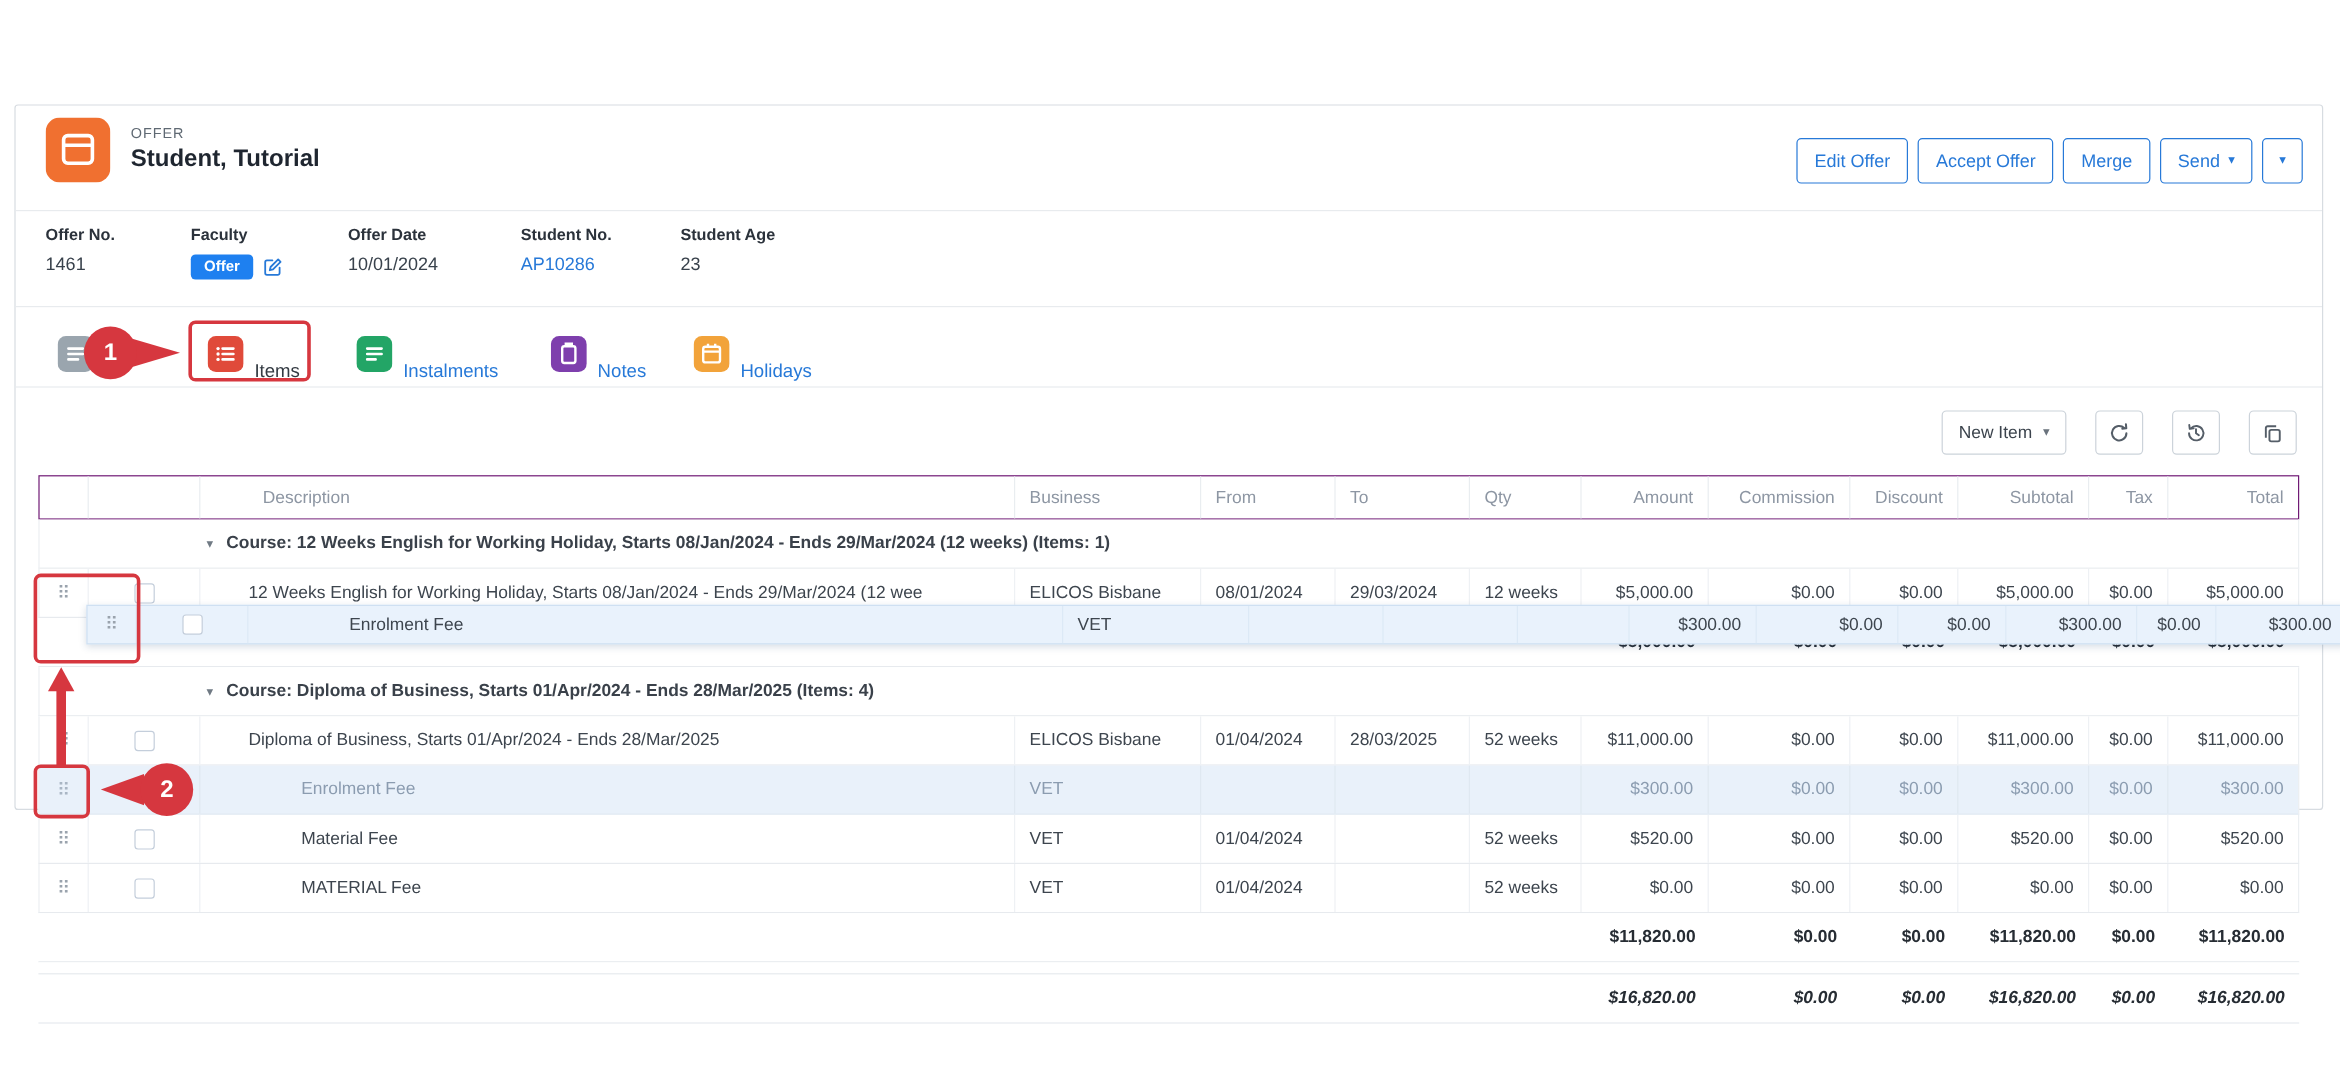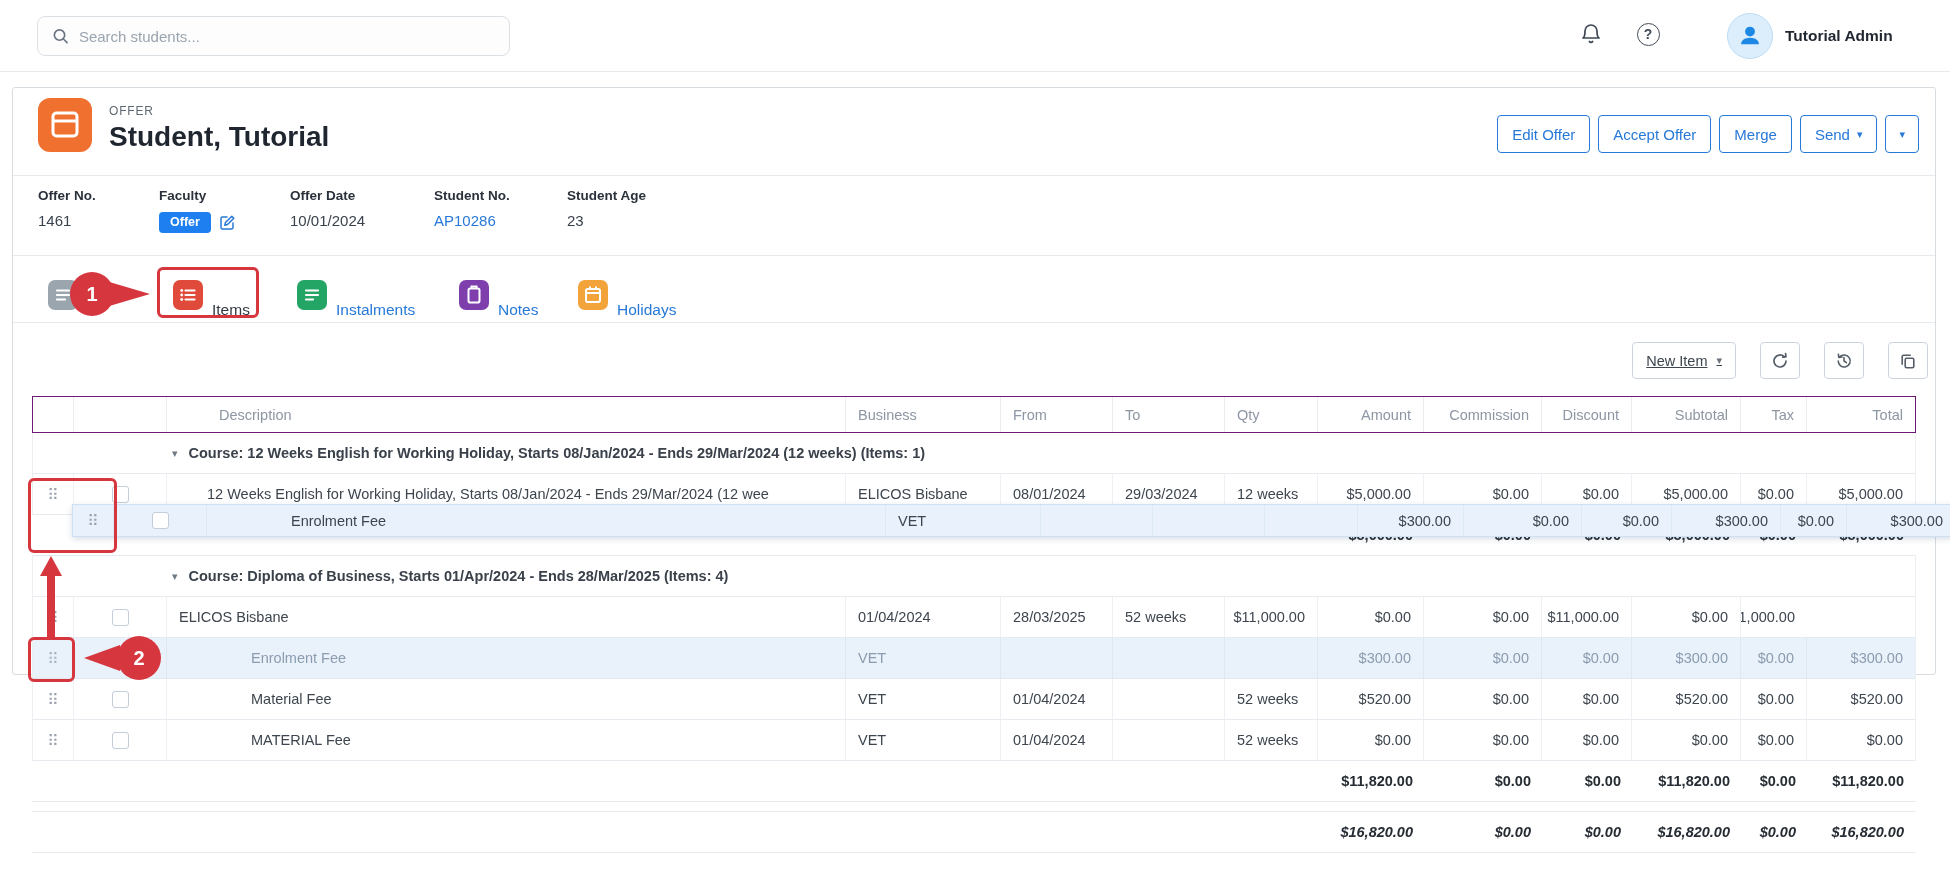--- a/index.html
+++ b/index.html
@@ -16,40 +16,40 @@
   .help-circle { width:23px; height:23px; border:1.8px solid #424c57; border-radius:50%; color:#424c57; font-size:14px; font-weight:bold; display:flex; align-items:center; justify-content:center; }
   .avatar { position:absolute; left:1727px; top:13px; width:46px; height:46px; border-radius:50%; background:#dceefb; border:1px solid #bcdcf5; display:flex; align-items:center; justify-content:center; cursor:pointer; }
   .username { position:absolute; left:1785px; top:27px; font-size:15.5px; font-weight:bold; color:#1f2630; }
 
   
   .panel { position:absolute; left:12px; top:87px; width:1924px; height:588px; background:#fff; border:1px solid #d7dce1; border-radius:3px; }
   .hline { position:absolute; left:0; right:0; height:1px; background:#e8ebee; }
 
   .app-icon { position:absolute; left:25px; top:10px; }
   .type-label { position:absolute; left:96px; top:16px; font-size:12px; color:#5f6973; letter-spacing:.8px; }
-  .page-title { position:absolute; left:96px; top:33px; font-size:28px; font-weight:bold; color:#1f2630; }
+  .page-title { position:absolute; left:96px; top:33px; font-size:20px; font-weight:bold; color:#1f2630; }
 
   .actions { position:absolute; right:16px; top:27px; display:flex; gap:8px; }
   .btn-outline { display:inline-flex; align-items:center; gap:7px; height:38px; padding:16px 14px; border:1px solid #2779d8; border-radius:4px; background:#fff; color:#2779d8; font-size:15px; font-family:inherit; cursor:pointer; white-space:nowrap; }
   .btn-outline .caret { font-size:11px; line-height:1; }
 
   .info-field { position:absolute; top:100px; }
   .info-field .lbl { font-size:13.5px; font-weight:bold; color:#2b323b; }
   .info-field .val { margin-top:9px; font-size:15px; color:#39424c; display:flex; align-items:center; gap:8px; }
   .badge { background:#1e80f0; color:#fff; font-size:12.5px; font-weight:bold; padding:4px 11px; border-radius:4px; line-height:1; }
   .link { color:#2779d8; cursor:pointer; }
   .edit-icon-btn { background:none; border:0; cursor:pointer; display:flex; align-items:center; }
 
   
   .tab { position:absolute; top:190px; height:34px; display:flex; align-items:center; gap:9px; cursor:pointer; }
   .tab .tlabel { font-size:15.5px; color:#2779d8;margin-top:29px; }
   .tab .tlabel.active { color:#333a42; }
 
   
-  .tbl-toolbar { position:absolute; right:7px; top:254px; display:flex; gap:24px;text-decoration:underline; }
+  .tbl-toolbar { position:absolute; right:21px; top:254px; display:flex; gap:24px; }
   .btn-plain { display:inline-flex; align-items:center; justify-content:center; gap:9px; height:37px; border:1px solid #ccd3da; border-radius:4px; background:#fff; color:#3c444d; font-size:14.5px; font-family:inherit; cursor:pointer; padding:0 13px; }
   .btn-plain .caret { font-size:11px; color:#6a737d; line-height:1; }
   .btn-icon { width:40px; padding:0; }
 
   
   .tbl { position:absolute; left:19px; top:308px; width:1884px; }
   .trow { display:grid; grid-template-columns:41px 93px minmax(0,1fr) 155px 112px 112px 93px 106px 118px 90px 109px 66px 108px; background:#fff; }
   .cell { display:flex; align-items:center; padding:0 12px; font-size:14.5px; color:#3d454e; white-space:nowrap; overflow:hidden; }
   .num { justify-content:flex-end; }
   .thead { height:37px; border:1px solid #701a75; }
@@ -87,45 +87,20 @@
   .tri-right { border-top:13px solid transparent; border-bottom:13px solid transparent; border-left:44px solid #d6373f; }
   .tri-left { border-top:13px solid transparent; border-bottom:13px solid transparent; border-right:36px solid #d6373f; }
   .arrow-head { position:absolute; width:0; height:0; border-left:11px solid transparent; border-right:11px solid transparent; border-bottom:20px solid #d6373f; z-index:8; }
   .arrow-shaft { position:absolute; width:8px; background:#d6373f; z-index:8; }
 </style>
 </head>
 <body>
 
 <div class="screen">
 
-  <div class="topbar">
-    <div class="search">
-      <svg width="18" height="18" viewBox="0 0 18 18">
-          <circle cx="8" cy="8" r="5.5" fill="none" stroke="#6b7480" stroke-width="1.8"></circle>
-          <line x1="12.2" y1="12.2" x2="16" y2="16" stroke="#6b7480" stroke-width="1.8" stroke-linecap="round"></line>
-        </svg>
-      <input placeholder="Search students..." style="">
-    </div>
-    <button class="icon-btn-top" style="left:1573px;">
-      <svg width="24" height="24" viewBox="0 0 24 24" fill="none" stroke="#3f4854" stroke-width="1.7" stroke-linecap="round" stroke-linejoin="round">
-          <path d="M18 9a6 6 0 1 0-12 0c0 6-2 7-2 7h16s-2-1-2-7"></path>
-          <path d="M10.4 19.5a1.9 1.9 0 0 0 3.2 0"></path>
-        </svg>
-    </button>
-    <button class="icon-btn-top" style="left:1630px;">
-      <span class="help-circle">?</span>
-    </button>
-    <div class="avatar">
-      <svg width="28" height="28" viewBox="0 0 24 24" fill="#1e88e5">
-          <circle cx="12" cy="8.2" r="4.2"></circle>
-          <path d="M12 13.6c-4.6 0-7.6 2.4-7.6 5.4h15.2c0-3-3-5.4-7.6-5.4z"></path>
-        </svg>
-    </div>
-    <div class="username">Tutorial Admin</div>
-  </div>
 
   <div class="panel">
 
     <span class="app-icon">
       <svg width="54" height="54" viewBox="0 0 54 54">
           <rect width="54" height="54" rx="12" fill="#f07030"></rect>
           <rect x="15" y="15" width="24" height="23" rx="3.5" fill="none" stroke="#fff" stroke-width="3"></rect>
           <path d="M15 23h24" stroke="#fff" stroke-width="3"></path>
         </svg>
     </span>
@@ -319,20 +294,21 @@
         <span>Course: Diploma of Business, Starts 01/Apr/2024 - Ends 28/Mar/2025 (Items: 4)</span>
       </div>
 
       <div class="trow body">
         <div class="cell c-handle">
             <span class="dots">⠿</span>
           </div>
         <div class="cell c-check">
             <span class="cb"></span>
           </div>
+        <div class="cell c-desc">Diploma of Business, Starts 01/Apr/2024 - Ends 28/Mar/2025</div>
         <div class="cell">ELICOS Bisbane</div>
         <div class="cell">01/04/2024</div>
         <div class="cell">28/03/2025</div>
         <div class="cell">52 weeks</div>
         <div class="cell num">$11,000.00</div>
         <div class="cell num">$0.00</div>
         <div class="cell num">$0.00</div>
         <div class="cell num">$11,000.00</div>
         <div class="cell num">$0.00</div>
         <div class="cell num">$11,000.00</div>

